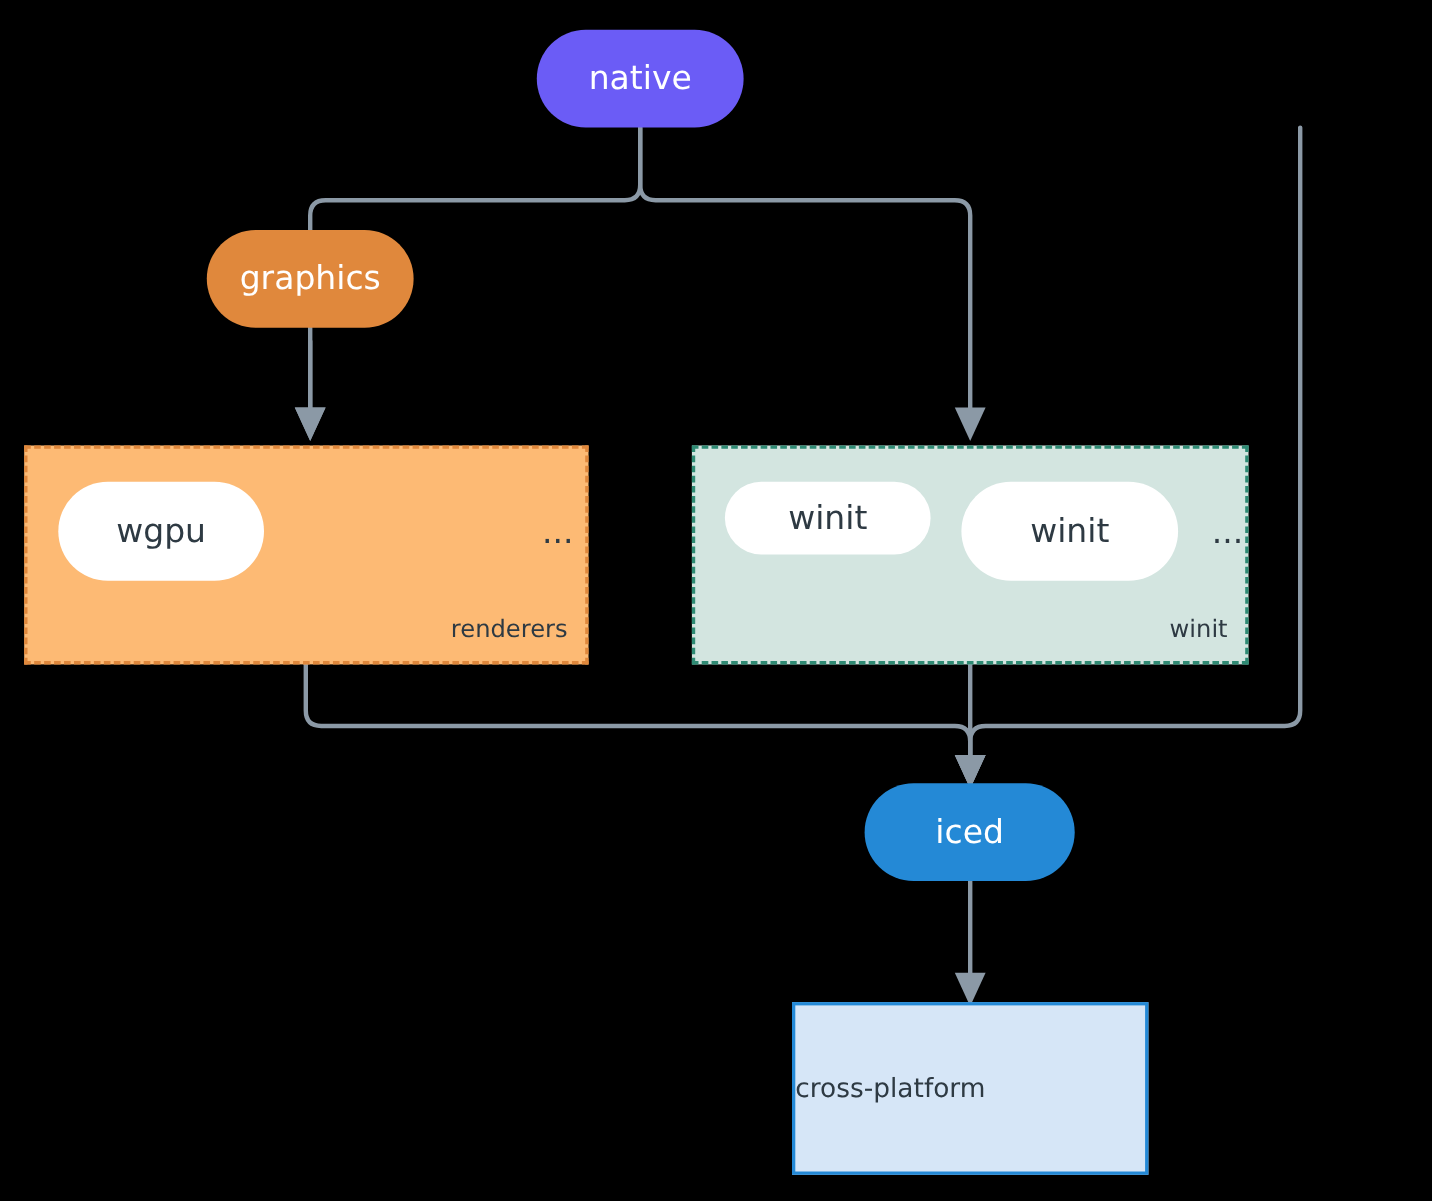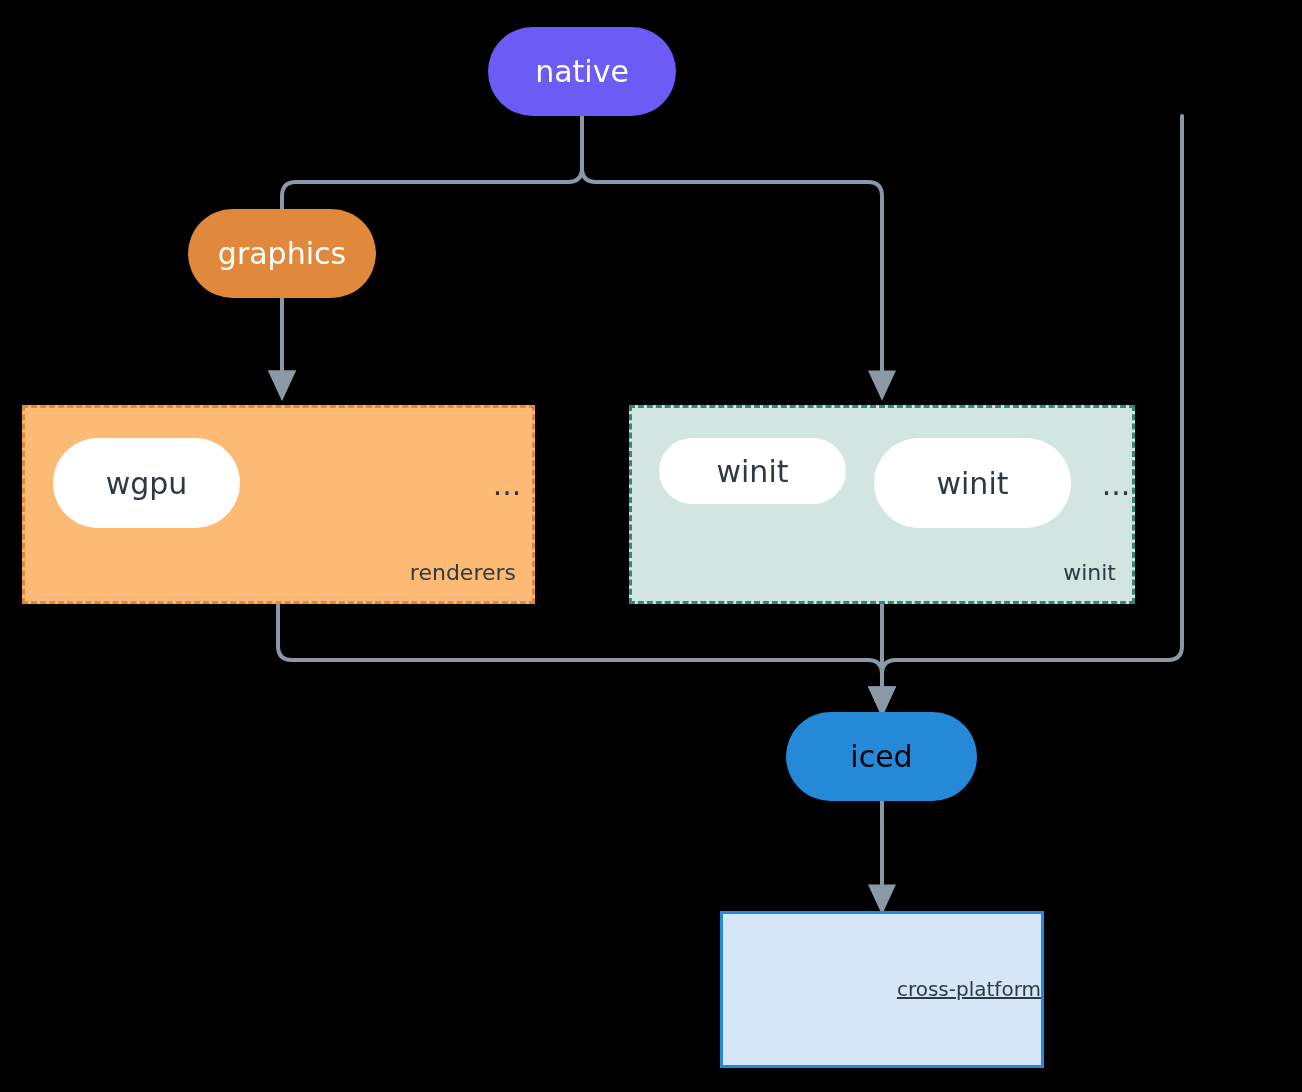--- a/index.html
+++ b/index.html
@@ -39,21 +39,21 @@
     font-size: 30px;
   }
   .pill-graphics {
     background: #E0883C;
     color: #FFFFFF;
     border-radius: 46px;
     font-size: 30px;
   }
   .pill-iced {
     background: #2489D6;
-    color: #000000;
+    color: #ffffff;
     border-radius: 46px;
     font-size: 30px;
   }
   .group-box {
     position: absolute;
     box-sizing: border-box;
   }
   .group-renderers {
     background: #fdba74;
     border: 3px dashed #E0883C;
@@ -87,28 +87,27 @@
     display: flex;
     align-items: center;
     justify-content: center;
   }
   .app-box {
     position: absolute;
     box-sizing: border-box;
     background: #D6E6F7;
     border: 3px solid #2489D6;
     display: flex;
-    align-items: flex-end;
+    align-items: flex-start;
     justify-content: center;
     flex-direction: column;
     color: #2E3A43;
-    font-size: 20px;
+    font-size: 24px;
     line-height: 1.55;
     text-align: center;
-    text-decoration: underline;
   }
 </style>
 </head>
 <body>
 
 <div id="canvas">
 
   <svg id="edges" viewBox="0 0 1302 1092">
     <defs>
       <marker id="arrowhead" markerWidth="9" markerHeight="9" refX="4.5" refY="4.3" orient="auto" markerUnits="strokeWidth">

